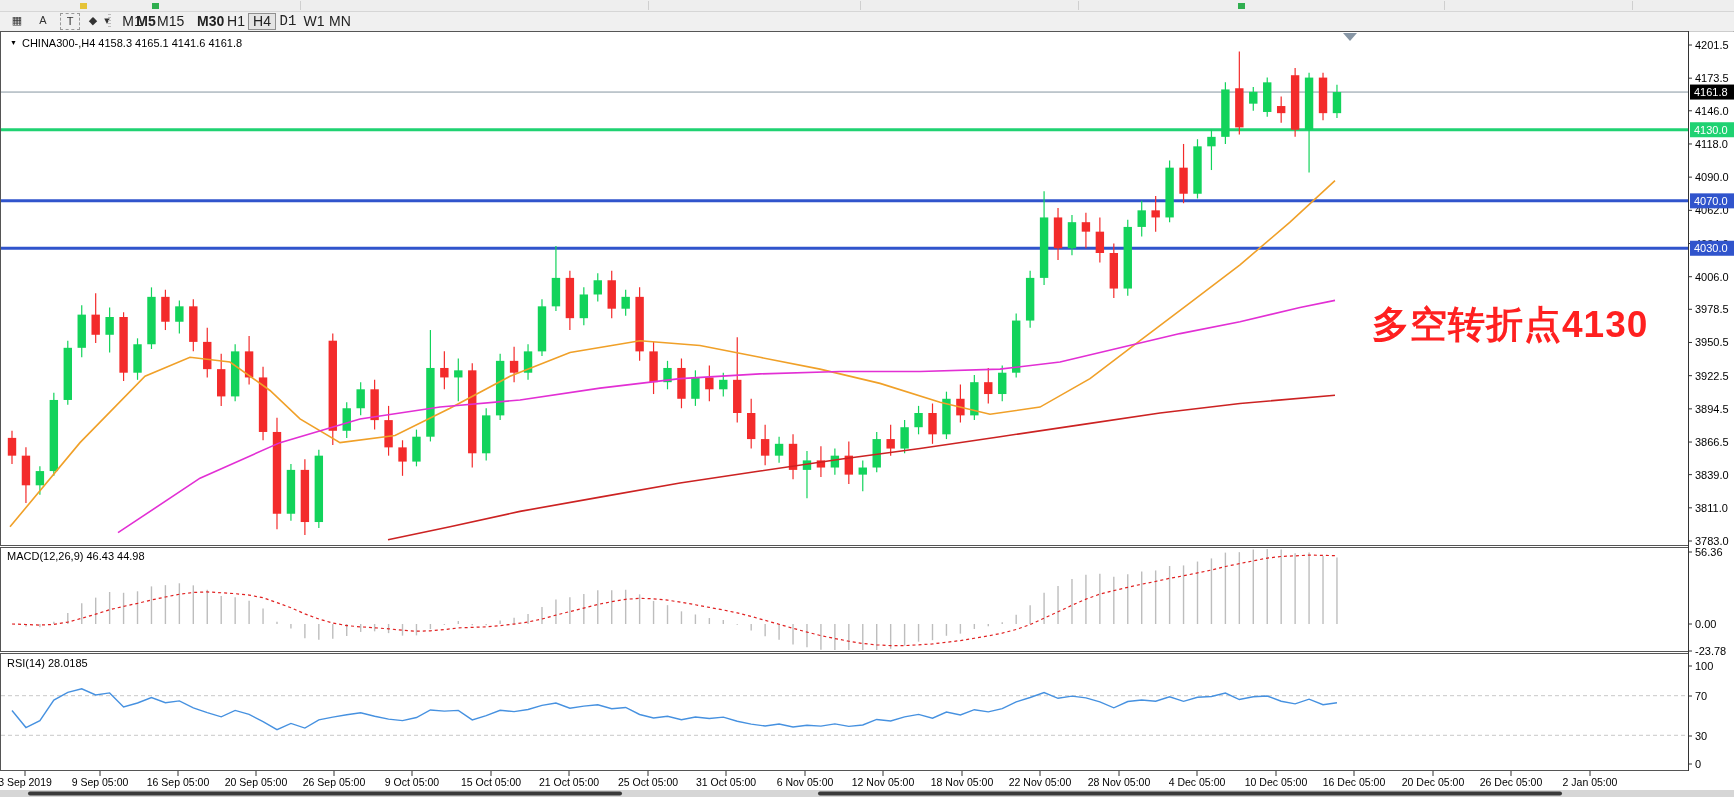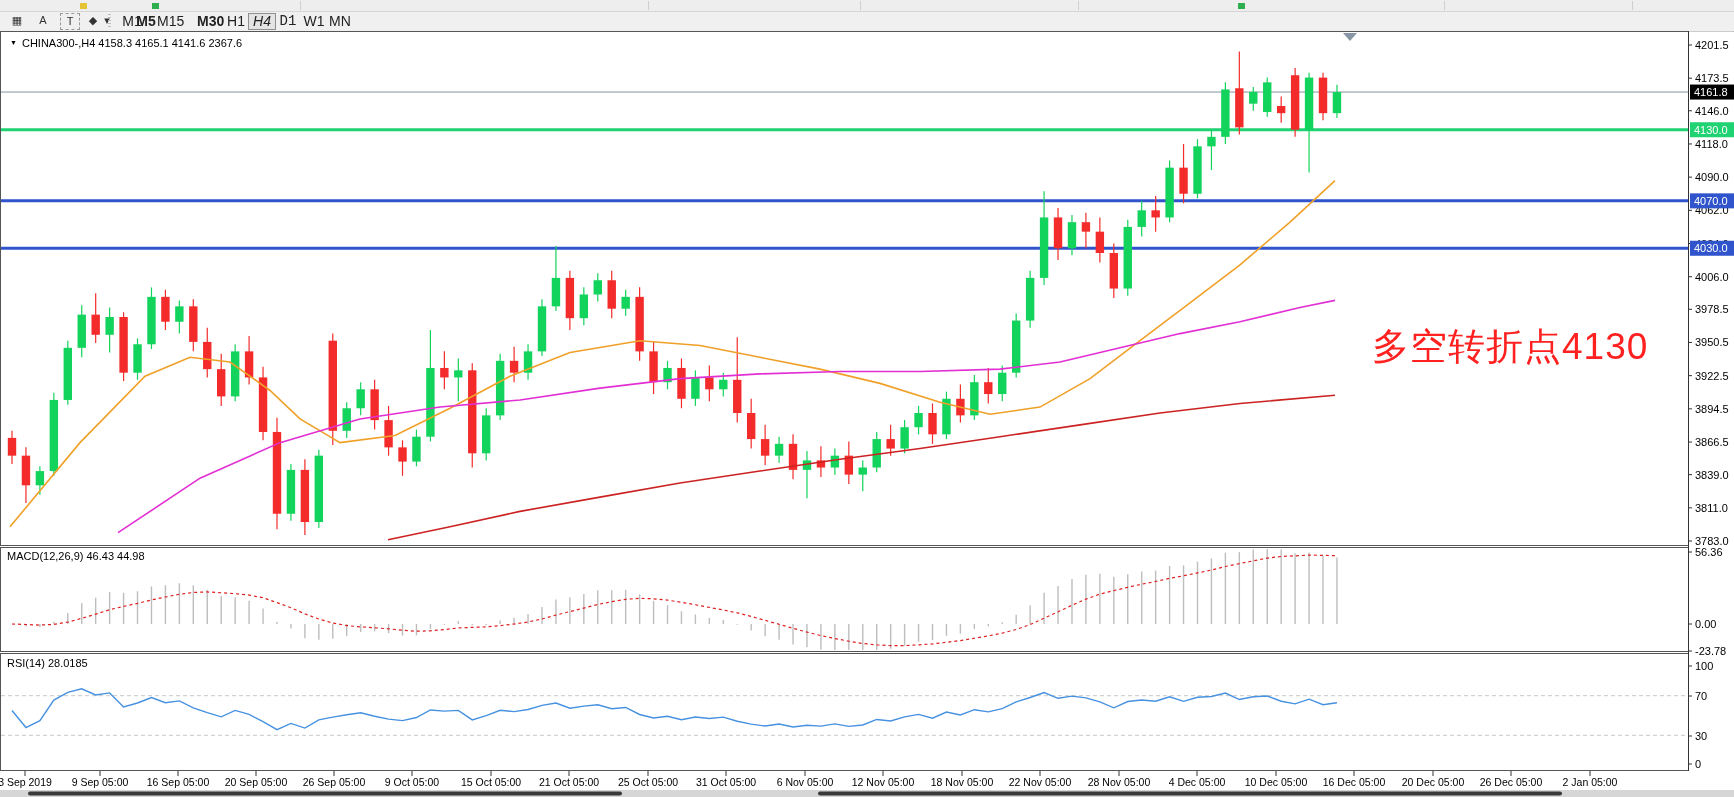--- a/index.html
+++ b/index.html
@@ -5,27 +5,27 @@
   html,body{margin:0;padding:0;width:1734px;height:797px;overflow:hidden;background:#fff;
     font-family:"Liberation Sans","DejaVu Sans",sans-serif;}
   .tbar1{position:absolute;left:0;top:0;width:1734px;height:11px;background:#eeeeee;border-bottom:1px solid #d6d6d6;}
   .tbar1 .sq{position:absolute;top:3px;width:7px;height:6px;}
   .tbar1 .sep{position:absolute;top:1px;width:1px;height:9px;background:#cfcfcf;}
   .tbar2{position:absolute;left:0;top:12px;width:1734px;height:19px;background:#f0f0f0;border-bottom:1px solid #9a9a9a;}
   .tool-icon{position:absolute;top:1px;height:15px;min-width:18px;text-align:center;font-size:11px;color:#333;
     line-height:15px;cursor:default;}
   .tf-btn{position:absolute;top:1px;height:15px;width:26px;text-align:center;font-size:14px;color:#222;
     line-height:15px;border:1px solid transparent;}
-  .tf-btn.active{background:#e4e4e4;border:1px solid #8f8f8f;font-style:italic;}
+  .tf-btn.active{background:#e4e4e4;border:1px solid #8f8f8f;}
   .tbar2 .grip{position:absolute;left:108px;top:2px;width:3px;height:13px;
     background:repeating-linear-gradient(#bbb 0 1px,transparent 1px 3px);}
   #stage{position:absolute;left:0;top:0;width:1734px;height:797px;}
   .ovl{position:absolute;font-size:11px;color:#000;white-space:nowrap;}
   .title-tri{font-size:7px;vertical-align:2px;margin-right:5px;}
-  .annot{position:absolute;font-weight:normal;font-size:37px;letter-spacing:1px;white-space:nowrap;margin-top:22px;}
+  .annot{position:absolute;font-weight:bold;font-size:37px;letter-spacing:1px;white-space:nowrap;}
 </style>
 </head>
 <body>
 
 <div class="tbar1">
   <div class="sq" style="left:80px;background:#e5c337"></div>
   <div class="sq" style="left:152px;background:#2fae4f"></div>
   <div class="sq" style="left:1238px;background:#2fae4f"></div>
   <div class="sep" style="left:300px"></div>
     <div class="sep" style="left:648px"></div>
@@ -477,16 +477,16 @@
     <text x="1276" y="786" font-size="10.5" font-family="Liberation Sans, DejaVu Sans, sans-serif" fill="#000" text-anchor="middle">10 Dec 05:00</text>
     <text x="1354" y="786" font-size="10.5" font-family="Liberation Sans, DejaVu Sans, sans-serif" fill="#000" text-anchor="middle">16 Dec 05:00</text>
     <text x="1433" y="786" font-size="10.5" font-family="Liberation Sans, DejaVu Sans, sans-serif" fill="#000" text-anchor="middle">20 Dec 05:00</text>
     <text x="1511" y="786" font-size="10.5" font-family="Liberation Sans, DejaVu Sans, sans-serif" fill="#000" text-anchor="middle">26 Dec 05:00</text>
     <text x="1590" y="786" font-size="10.5" font-family="Liberation Sans, DejaVu Sans, sans-serif" fill="#000" text-anchor="middle">2 Jan 05:00</text>
     <rect x="0" y="790" width="1734" height="7" fill="#d6d6d6"></rect>
     <rect x="28" y="791.5" width="594" height="4" rx="2" fill="#3a3a3a"></rect>
     <rect x="818" y="791.5" width="744" height="4" rx="2" fill="#3a3a3a"></rect>
   </svg>
 
-<div class="ovl" style="left:10px;top:37px"><span class="title-tri">▼</span><span>CHINA300-,H4  4158.3 4165.1 4141.6 2367.6</span></div>
+<div class="ovl" style="left:10px;top:37px"><span class="title-tri">▼</span><span>CHINA300-,H4  4158.3 4165.1 4141.6 4161.8</span></div>
 <div class="ovl" style="left:7px;top:550px">MACD(12,26,9) 46.43 44.98</div>
 <div class="ovl" style="left:7px;top:657px">RSI(14) 28.0185</div>
 <div class="annot" style="left: 1372px; top: 300px; color: rgb(255, 32, 32);">多空转折点4130</div>
 
 </body></html>

